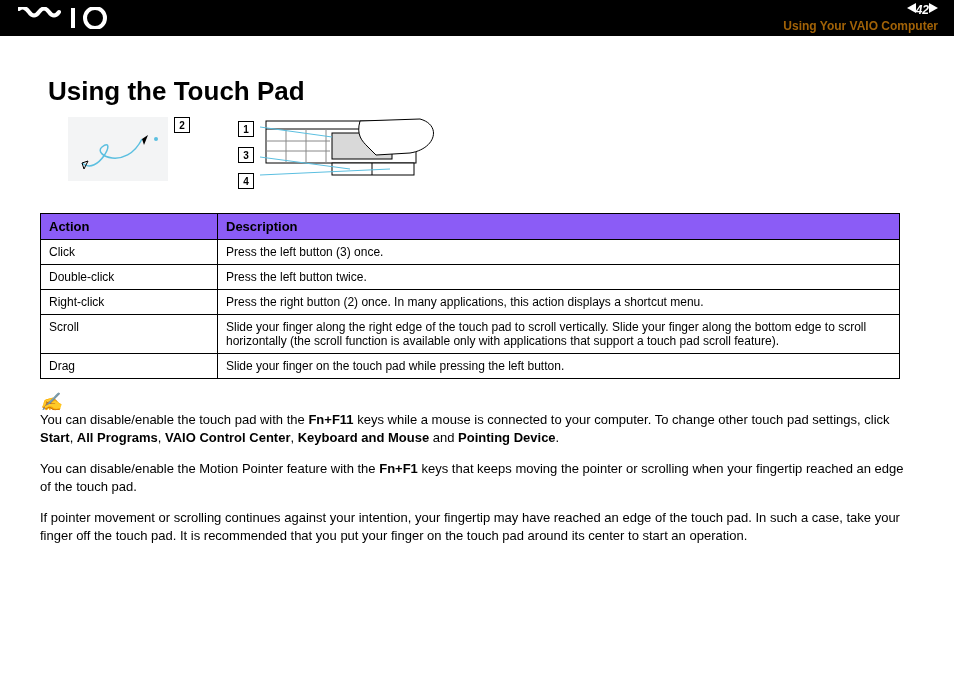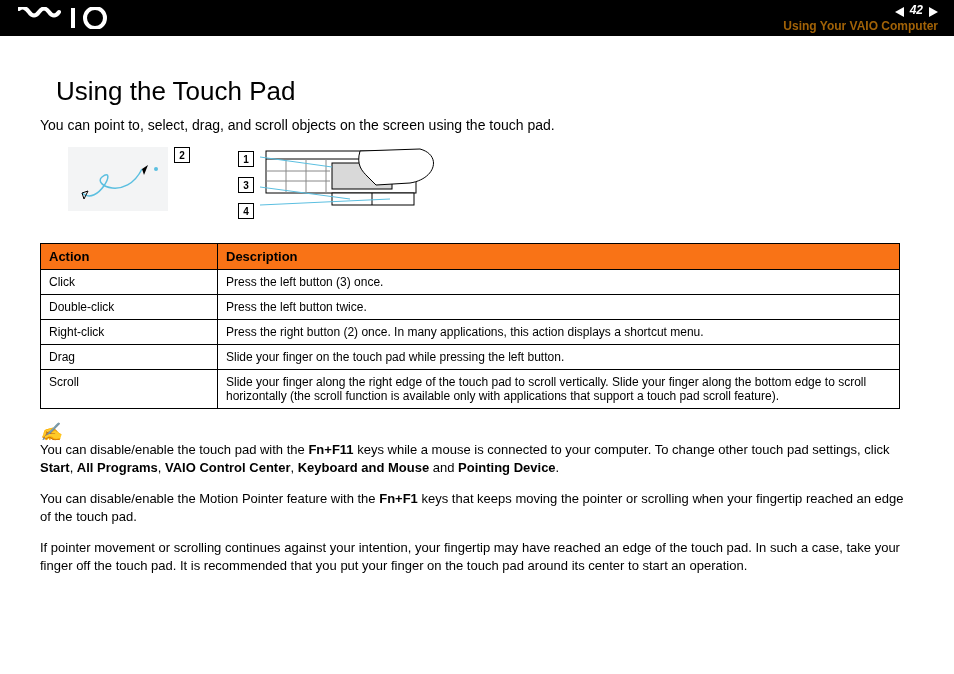--- a/index.html
+++ b/index.html
@@ -27,22 +27,21 @@
   }
   .nav-right {
     display: flex;
     flex-direction: column;
     align-items: flex-end;
     justify-content: center;
     gap: 2px;
   }
   .page-nav {
     display: flex;
-    align-items: flex-end;
-    gap: 6px;
+    align-items: flex-start;
   }
   .page-num {
     color: #fff;
     font-weight: bold;
     font-style: italic;
     font-size: 12px;
   }
   .tri {
     width: 0;
     height: 0;
@@ -57,22 +56,22 @@
     font-size: 12px;
   }
 
   
   .content {
     padding: 10px 40px 20px 40px;
     width: 874px;
   }
   h1 {
     font-size: 26px;
-    font-weight: 400;
-    margin: 30px 0 10px 16px;
+    font-weight: 700;
+    margin: 30px 0 10px 8px;
     letter-spacing: 0;
   }
   p.intro {
     font-size: 14px;
     margin: 0 0 14px 0;
   }
 
   
   .illus {
     display: flex;
@@ -110,21 +109,21 @@
     font-size: 12px;
   }
   th, td {
     border: 1px solid #000;
     padding: 5px 8px;
     vertical-align: top;
     text-align: left;
   }
   th {
     font-weight: bold;
-    background: #f97316;
+    background: #8b5cf6;
     font-size: 13px;
   }
   th.col-action {
     width: 160px;
   }
 
   
   .note-block {
     margin-top: 16px;
     font-size: 13px;
@@ -163,21 +162,20 @@
       <span class="page-num">42</span>
       <div class="tri tri-right"></div>
     </div>
     <div class="section-label">Using Your VAIO Computer</div>
   </div>
 </div>
 
 <div class="content">
 
   <h1>Using the Touch Pad</h1>
-  <p class="intro">You can point to, select, drag, and scroll objects on the screen using the touch pad.</p>
 
   <div class="illus">
 
     <div class="panel">
       <svg width="100" height="64" viewBox="0 0 100 64">
         <rect x="0" y="0" width="100" height="64" fill="#f3f4f5"></rect>
         <path d="M14 46 C 30 60, 50 18, 34 30 C 24 38, 58 54, 74 22" stroke="#5bbfe0" stroke-width="1.5" fill="none"></path>
         <polygon points="74,22 80,18 76,28" fill="#000"></polygon>
         <polygon points="14,46 20,44 16,52" fill="none" stroke="#000" stroke-width="1"></polygon>
         <circle cx="88" cy="22" r="2" fill="#5bbfe0"></circle>
@@ -227,26 +225,26 @@
         </tr>
       <tr>
           <td>Double-click</td>
           <td>Press the left button twice.</td>
         </tr>
       <tr>
           <td>Right-click</td>
           <td>Press the right button (2) once. In many applications, this action displays a shortcut menu.</td>
         </tr>
       <tr>
+          <td>Scroll</td>
+          <td>Slide your finger along the right edge of the touch pad to scroll vertically. Slide your finger along the bottom edge to scroll horizontally (the scroll function is available only with applications that support a touch pad scroll feature).</td>
+        </tr>
+      <tr>
           <td>Drag</td>
           <td>Slide your finger on the touch pad while pressing the left button.</td>
-        </tr>
-      <tr>
-          <td>Scroll</td>
-          <td>Slide your finger along the right edge of the touch pad to scroll vertically. Slide your finger along the bottom edge to scroll horizontally (the scroll function is available only with applications that support a touch pad scroll feature).</td>
         </tr>
     </tbody>
   </table>
 
   <div class="note-block">
     <div class="pen-line">
       <span class="pen-icon">✍</span>
     </div>
     <p>
       <span>You can disable/enable the touch pad with the </span><span class="b">Fn+F11</span><span> keys while a mouse is connected to your computer. To change other touch pad settings, click </span><span class="b">Start</span><span>, </span><span class="b">All Programs</span><span>, </span><span class="b">VAIO Control Center</span><span>, </span><span class="b">Keyboard and Mouse</span><span> and </span><span class="b">Pointing Device</span><span>.</span>

